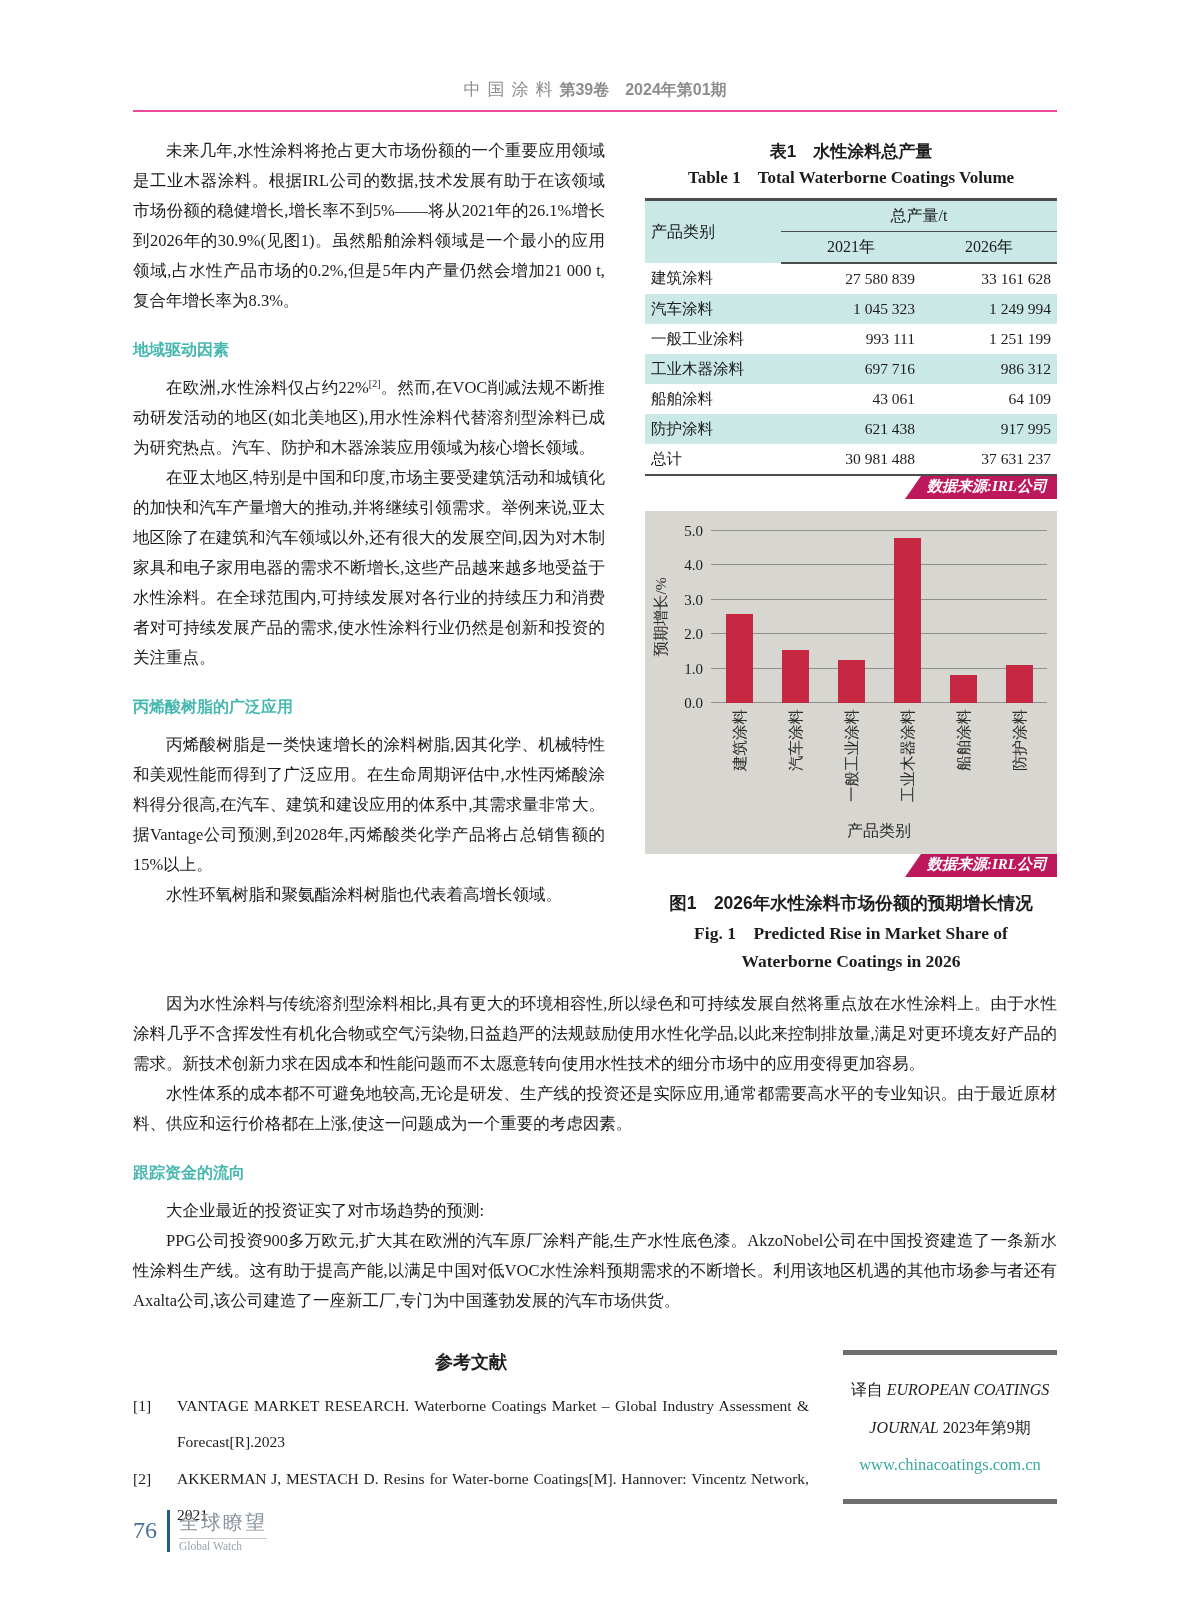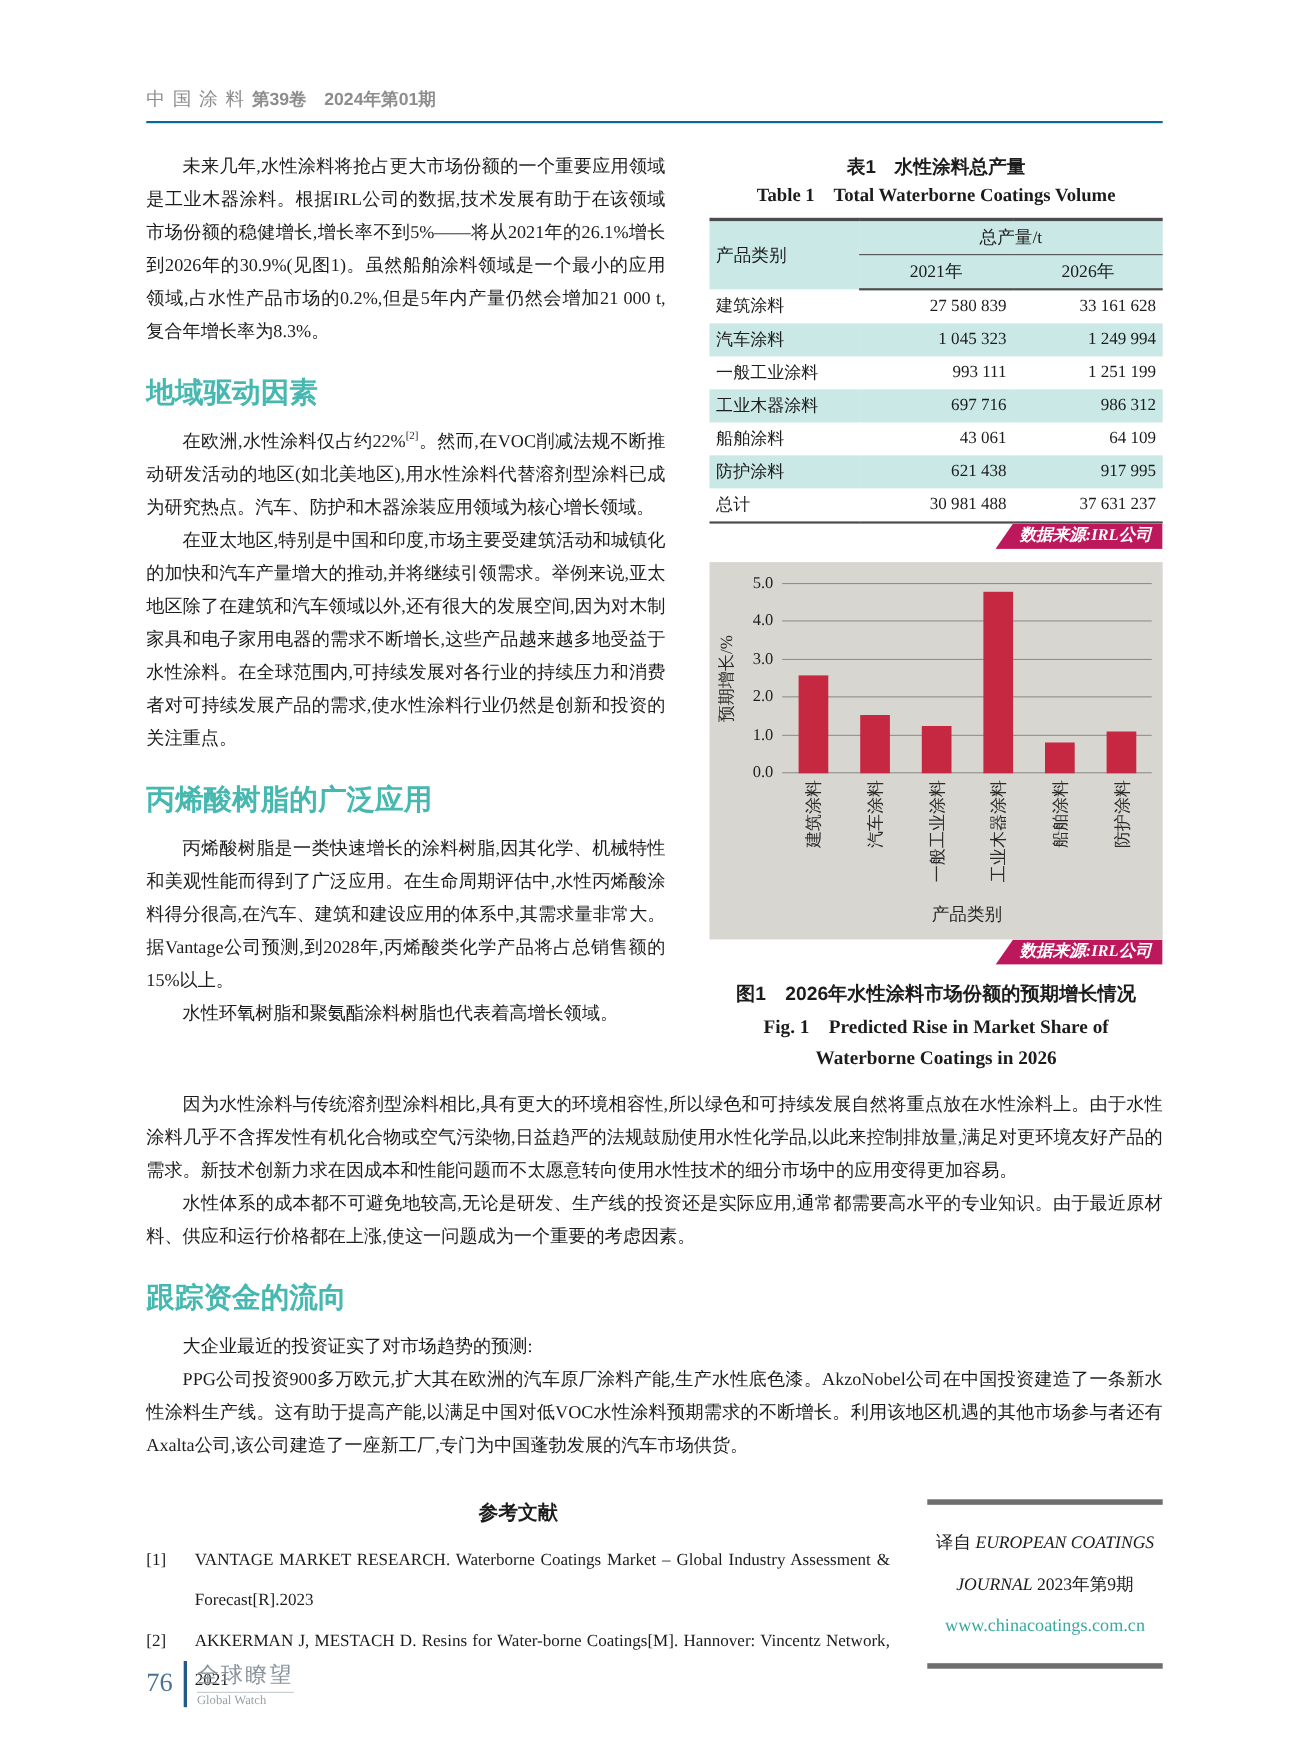--- a/index.html
+++ b/index.html
@@ -2,31 +2,31 @@
 <html><head>
 <meta charset="utf-8">
 <style>
   html,body{margin:0;padding:0;background:#e8e8e8;}
   .page{
     width:1187px;height:1600px;background:#ffffff;margin:0 auto;position:relative;
     font-family:"Liberation Serif","DejaVu Serif",serif;color:#1c1c1c;
     box-sizing:border-box;padding:78px 130px 0 133px;overflow:hidden;
   }
   
-  .pg-header{display:flex;justify-content:flex-start;align-items:flex-end;
-    border-bottom:2px solid #0369a1;padding-bottom:9px;}
+  .pg-header{display:flex;justify-content:center;align-items:flex-end;
+    border-bottom:2px solid #ec4899;padding-bottom:9px;}
   .pg-header .jname{color:#8d8d8d;font-size:17px;letter-spacing:7px;font-family:"Liberation Sans",sans-serif;}
   .pg-header .issue{color:#8d8d8d;font-size:16px;font-family:"Liberation Sans",sans-serif;font-weight:bold;}
   
   .columns{display:flex;gap:20px;margin-top:24px;}
   .col-left{width:472px;flex-shrink:0;}
   .col-right{width:412px;flex-shrink:0;margin-left:auto;}
   p.body{font-size:16.5px;line-height:1.82;text-align:justify;margin:0;text-indent:2em;}
   sup.ref-sup{font-size:10px;line-height:0;}
-  h2.sec{font-family:"Liberation Sans",sans-serif;font-weight:bold;font-size:26px;
+  h2.sec{font-family:"Liberation Sans",sans-serif;font-weight:bold;font-size:16px;
     color:#46b8b0;margin:24px 0 12px 0;line-height:1.3;}
   
   .tbl-title-zh{text-align:center;font-family:"Liberation Sans",sans-serif;font-weight:bold;font-size:17px;margin:4px 0 3px;}
   .tbl-title-en{text-align:center;font-weight:bold;font-size:17px;margin:0 0 9px;}
   table.t1{width:100%;border-collapse:collapse;font-size:15.5px;
     border-top:3px solid #4c4c4c;border-bottom:2px solid #4c4c4c;}
   table.t1 th,table.t1 td{padding:3px 6px;height:24px;font-weight:normal;}
   table.t1 thead th{background:#c9e8e6;}
   th.cat-head{text-align:left;padding-left:12px;font-size:16px;}
   th.group-head{border-bottom:1.5px solid #4c4c4c;text-align:center;font-size:16px;}

